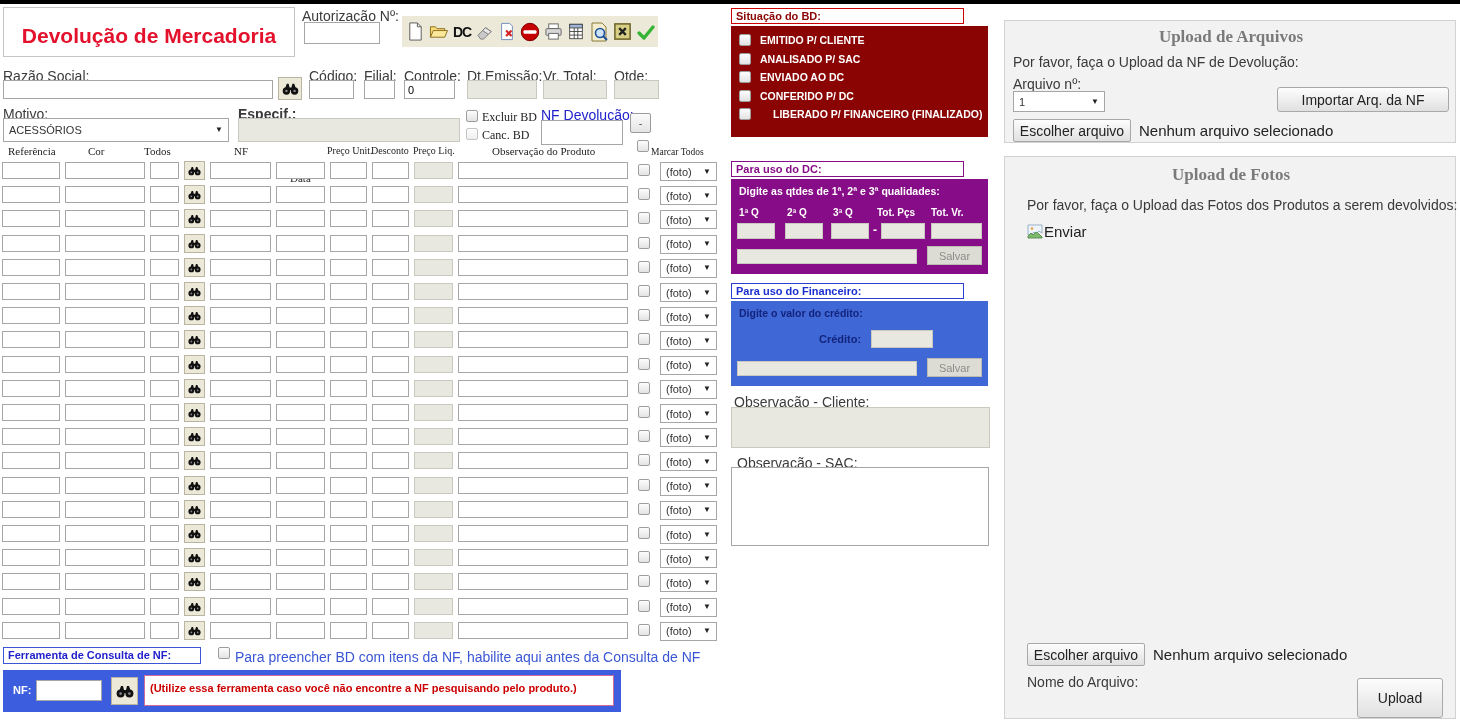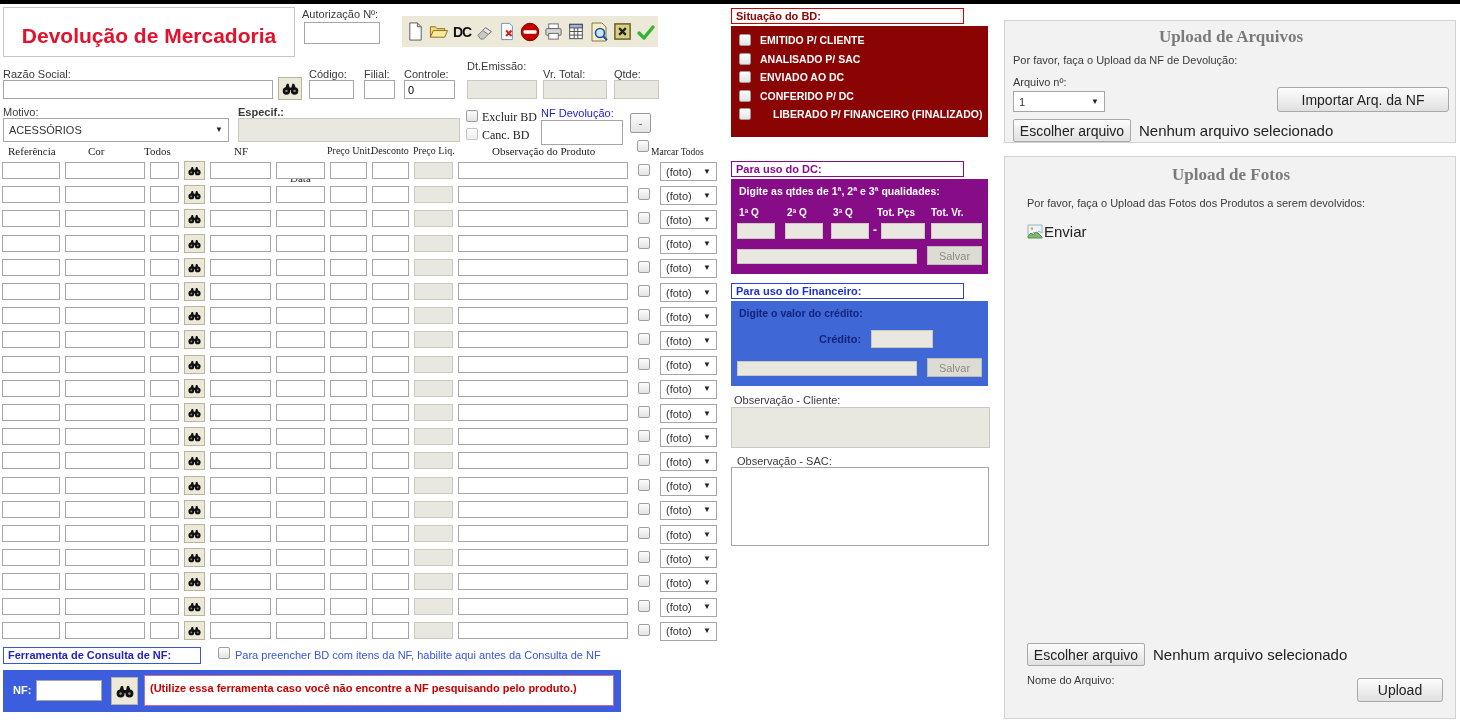--- a/index.html
+++ b/index.html
@@ -4,21 +4,21 @@
 <style>
   :root{
     --title-red:#e3112b; --bd-red:#8b0404; --dc-purple:#870c87;
     --fin-blue:#3f67d6; --nf-blue:#3c5ede; --link-blue:#2222cc;
     --beige:#ece9d8; --disabled-bg:#e9e8e0; --panel-gray:#f2f2f2; --note-red:#cc0000;
   }
   *{margin:0;padding:0;box-sizing:border-box;font-family:"Liberation Sans",sans-serif;}
   html,body{background:#fff;}
   #app{position:relative;width:1460px;height:726px;background:#fff;overflow:hidden;}
   .abs{position:absolute;}
-  .lbl{font-size:11px;color:#3a3a3a;white-space:nowrap;}
+  .lbl{font-size:14px;color:#3a3a3a;white-space:nowrap;}
   .slbl{font-family:"Liberation Serif",serif;font-size:11px;color:#222;white-space:nowrap;}
   .inp{background:#fff;border:1px solid #a6a6a6;height:17px;font-size:11px;padding:0 3px;}
   .dis{background:var(--disabled-bg)!important;border:1px solid #cac9bf!important;}
   .cb{display:inline-block;width:12px;height:12px;background:linear-gradient(#fdfdfd,#e3e3e3);
       border:1px solid #9d9d9d;border-radius:2px;cursor:pointer;}
   .btn-beige{background:var(--beige);border:1px solid #b9b5a0;display:flex;align-items:center;justify-content:center;cursor:pointer;padding:0;}
   .sel{background:#fff;border:1px solid #a6a6a6;display:flex;align-items:center;justify-content:space-between;
        padding:0 5px;font-size:11px;color:#333;cursor:pointer;}
   .caret{font-size:8px;color:#222;line-height:1;}
   .gbtn{background:linear-gradient(#fdfdfd,#e0e0e0);border:1px solid #a8a8a8;border-radius:3px;
@@ -131,21 +131,21 @@
         </svg>
     </span>
   </button>
 
   <span class="abs lbl" style="left:309px;top:68px;">Código:</span>
   <input class="abs inp" style="left: 309px; top: 80px; width: 45px; height: 19px;">
   <span class="abs lbl" style="left:364px;top:68px;">Filial:</span>
   <input class="abs inp" style="left: 364px; top: 80px; width: 31px; height: 19px;">
   <span class="abs lbl" style="left:404px;top:68px;">Controle:</span>
   <input class="abs inp" style="left: 404px; top: 80px; width: 51px; height: 19px;" value="0">
-  <span class="abs lbl" style="left:467px;top:60px;">Dt.Emissão:</span>
+  <span class="abs lbl" style="left:467px;top:68px;">Dt.Emissão:</span>
   <input class="abs inp dis" disabled="" style="left: 467px; top: 80px; width: 70px; height: 19px;">
   <span class="abs lbl" style="left:543px;top:68px;">Vr. Total:</span>
   <input class="abs inp dis" disabled="" style="left: 543px; top: 80px; width: 64px; height: 19px;">
   <span class="abs lbl" style="left:614px;top:68px;">Qtde:</span>
   <input class="abs inp dis" disabled="" style="left: 614px; top: 80px; width: 45px; height: 19px;">
 
   <span class="abs lbl" style="left:3px;top:106px;">Motivo:</span>
   <div class="abs sel" style="left:3px;top:118px;width:226px;height:24px;">
     <span>ACESSÓRIOS</span>
     <span class="caret">▼</span>
@@ -826,16 +826,16 @@
             <path d="M1 1h14v8l-3-2-3 3-2-2-3 3H1z" fill="#eef4fb" stroke="#9ab0c8"></path>
             <path d="M1 12l3-3 2 2 3-3 3 2 3 3v1H1z" fill="#7fb96e" stroke="#5d9150"></path>
             <circle cx="5" cy="4.6" r="1.3" fill="#e8a33d"></circle>
           </svg>
       </span>
       <span style="font-size:15px;color:#222;">Enviar</span>
     </div>
     <button class="abs gbtn" style="left:22px;top:486px;width:118px;height:23px;border-radius:2px;">Escolher arquivo</button>
     <span class="abs file-status" style="left:148px;top:489px;">Nenhum arquivo selecionado</span>
     <span class="abs lbl" style="left:22px;top:517px;">Nome do Arquivo:</span>
-    <button class="abs gbtn" style="left:352px;top:521px;width:86px;height:24px;">Upload</button>
+    <button class="abs gbtn" style="left:352px;top:521px;width:86px;height:40px;">Upload</button>
   </div>
 
 </div>
 
 </body></html>

